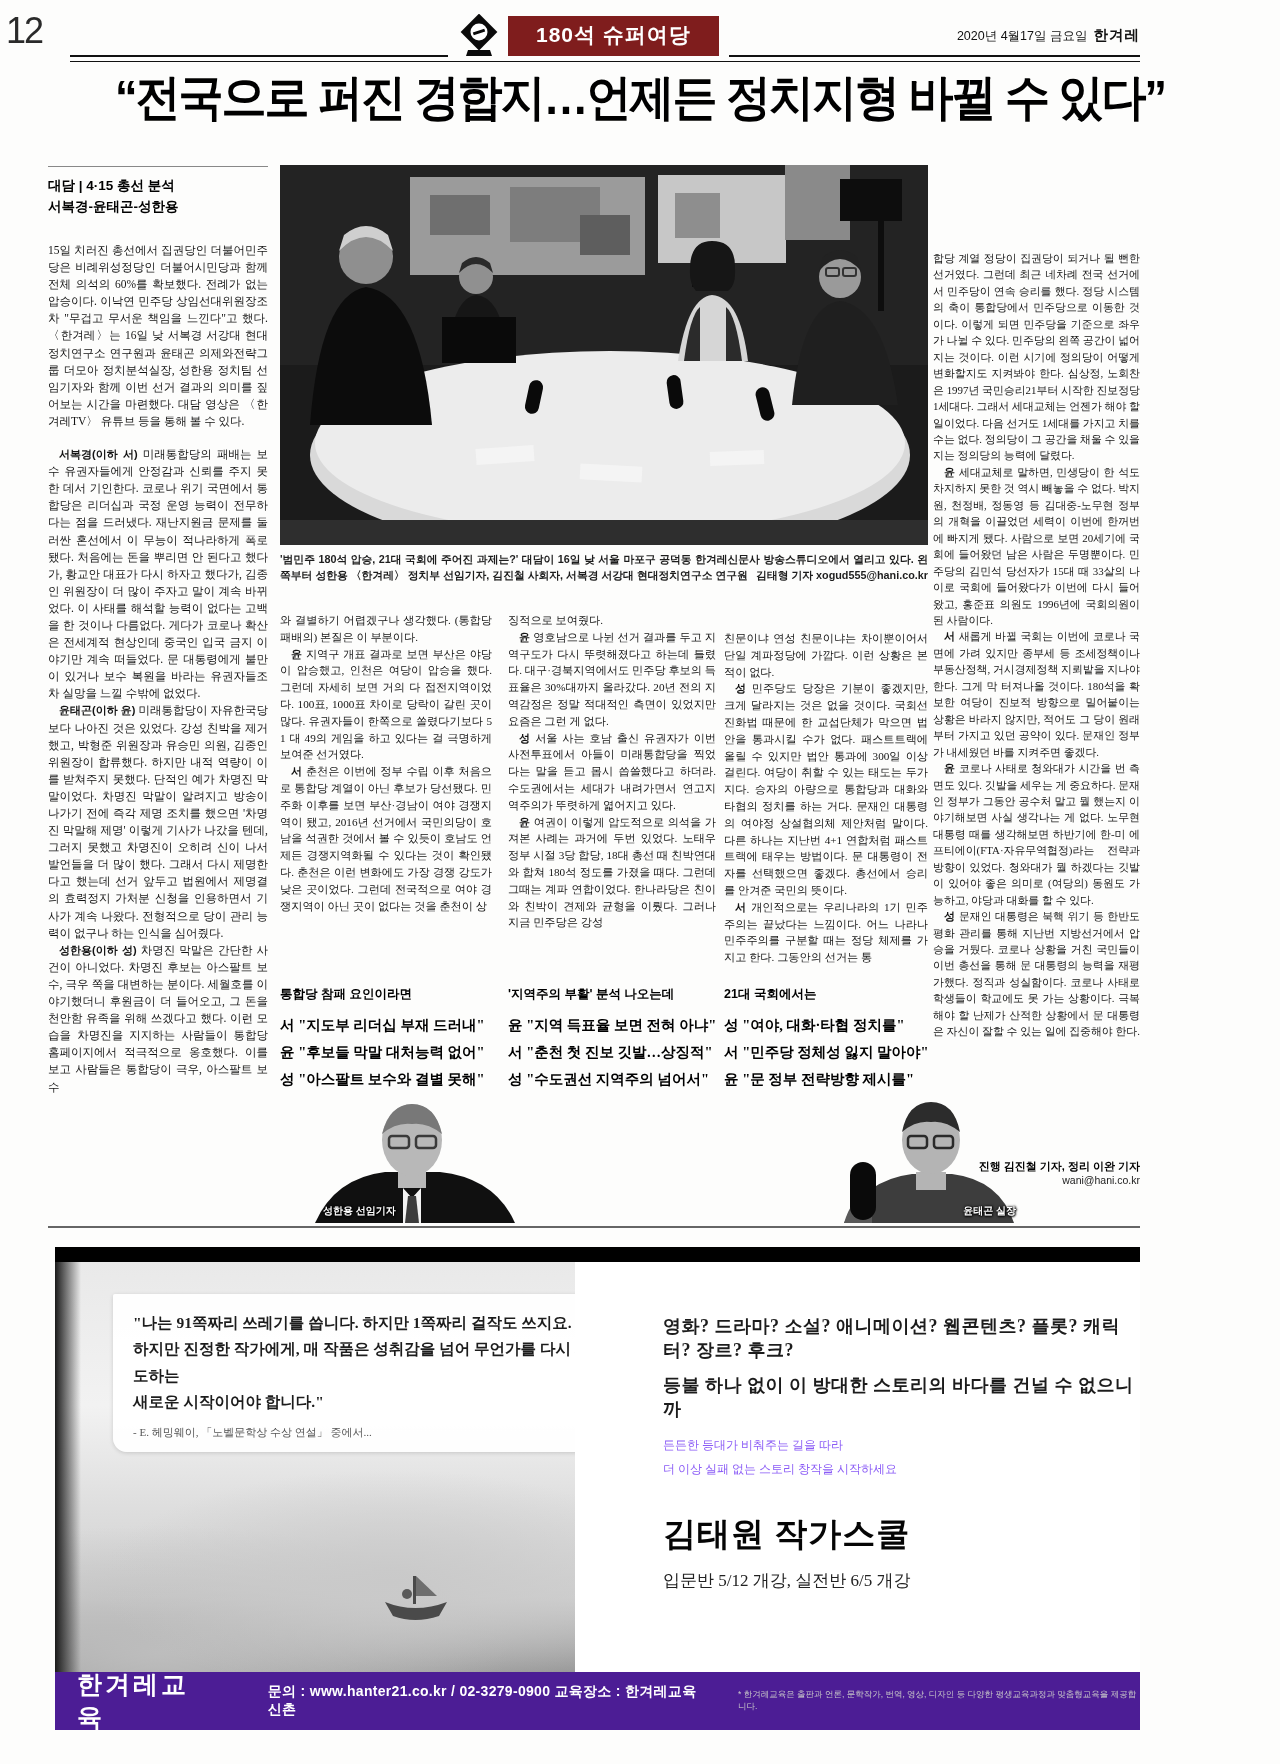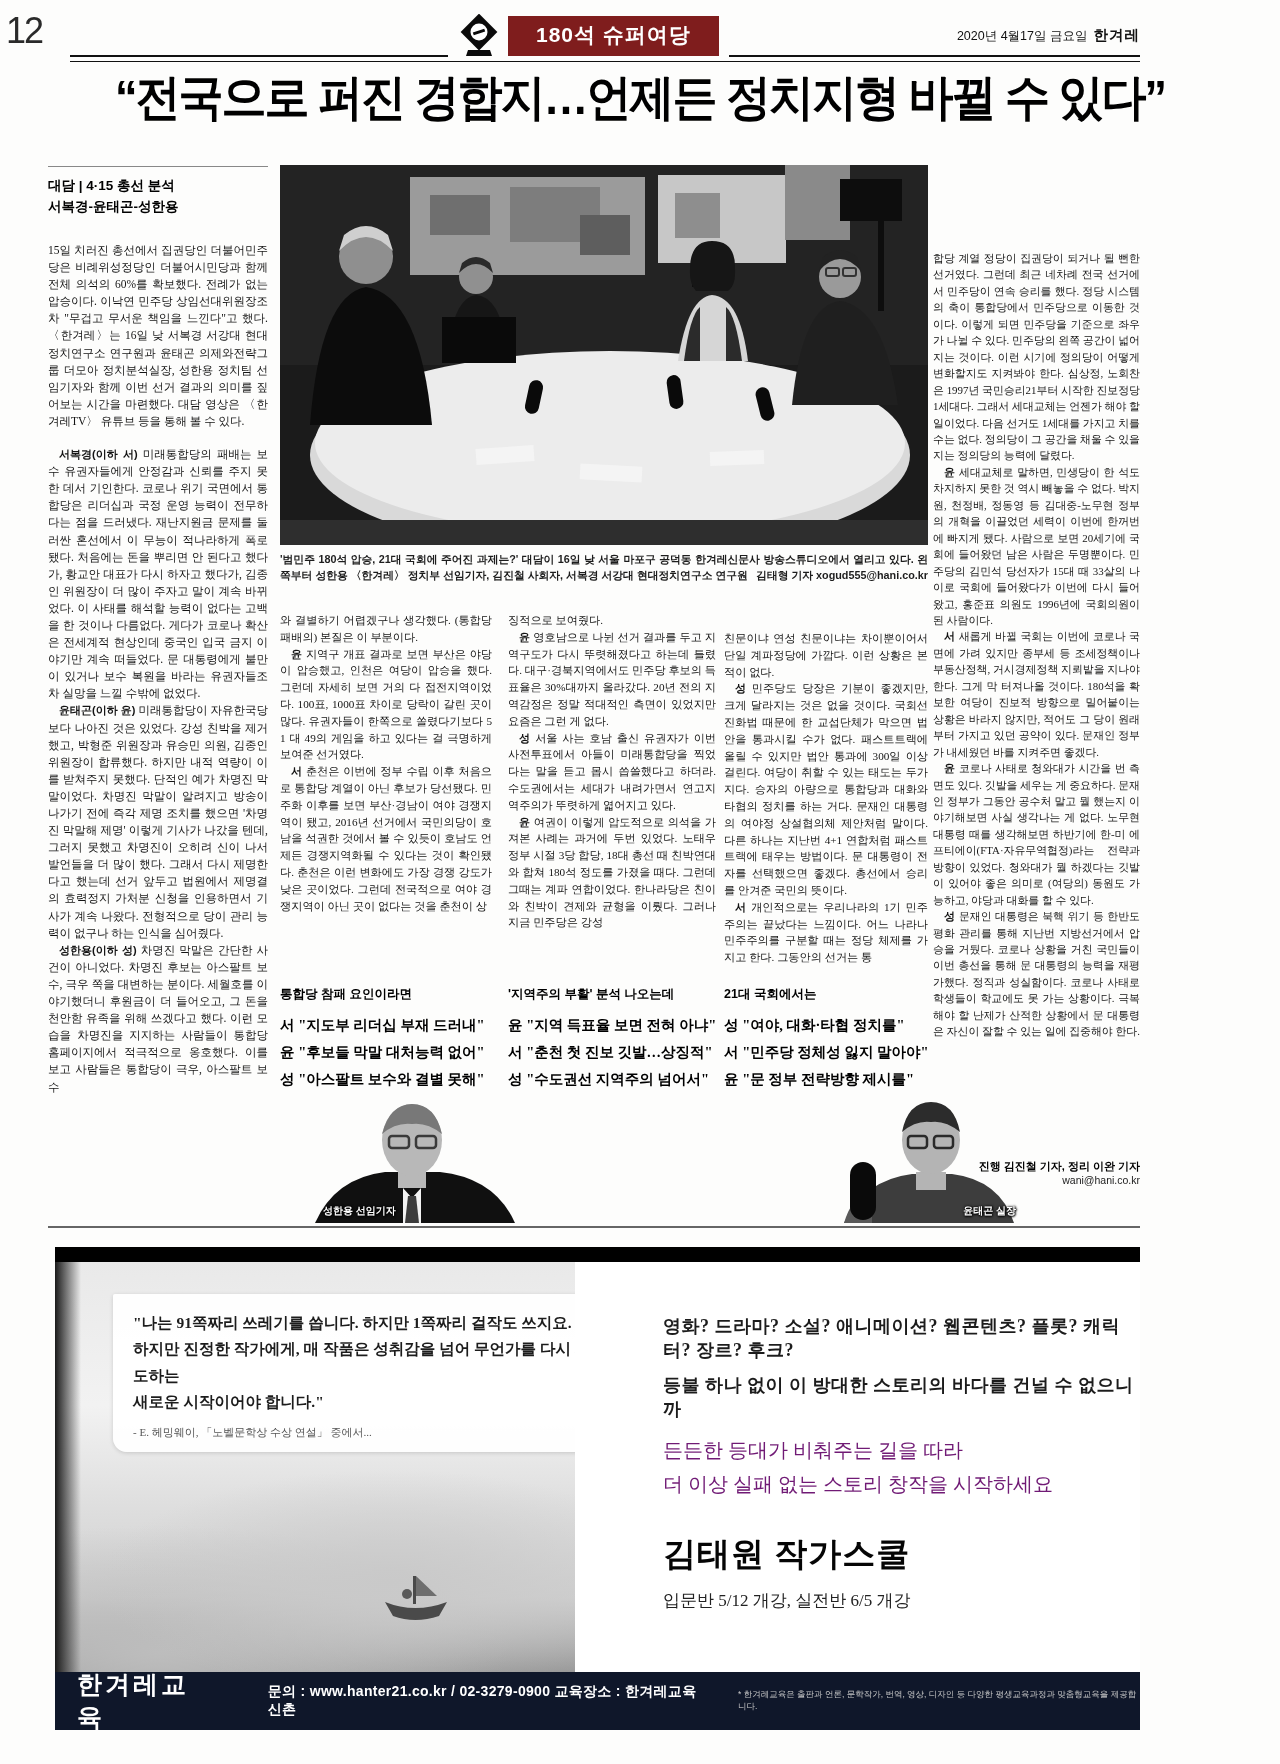--- a/index.html
+++ b/index.html
@@ -64,26 +64,26 @@
         background:linear-gradient(90deg,#1a1a1a,rgba(26,26,26,0));}
   .ad-quote{position:absolute;left:58px;top:32px;width:470px;background:rgba(255,255,255,.95);
         border-radius:2px 14px 14px 14px;padding:16px 20px 12px;box-shadow:0 1px 4px rgba(0,0,0,.15);}
   .ad-quote .q{font-weight:800;font-size:15.5px;line-height:1.7;color:#1c1c1c;}
   .ad-quote .src{font-size:11px;color:#555;margin-top:10px;}
   .ad-right{position:absolute;left:540px;top:15px;right:0;bottom:58px;background:#fff;padding:28px 0 0 68px;}
   .ad-title{font-weight:800;font-size:41px;line-height:1.32;color:#101010;letter-spacing:1px;}
   .ad-line-b{font-weight:800;font-size:18px;color:#1c1c1c;letter-spacing:.5px;}
   .ad-line-b.first{margin-top:24px;}
   .ad-line-b.second{margin-top:11px;}
-  .ad-line-g{font-size:20px;color:#701a75;}
+  .ad-line-g{font-size:12px;color:#8b5cf6;}
   .ad-line-g.first{margin-top:16px;}
   .ad-line-g.second{margin-top:7px;}
   .ad-school{font-weight:800;font-size:33px;color:#050505;margin-top:34px;letter-spacing:1px;}
   .ad-sched{font-size:17px;color:#222;margin-top:12px;}
-  .ad-footer{position:absolute;left:0;bottom:0;width:100%;height:58px;background:#0f172a;
+  .ad-footer{position:absolute;left:0;bottom:0;width:100%;height:58px;background:#4c1d95;
              display:flex;align-items:center;}
   .ad-logo{font-family:"Liberation Sans",sans-serif;font-weight:800;font-size:25px;color:#fff;
            margin-left:22px;letter-spacing:3px;}
   .ad-contact{font-family:"Liberation Sans",sans-serif;font-weight:800;font-size:14px;color:#fff;
               margin-left:56px;letter-spacing:.3px;}
   .ad-note{font-family:"Liberation Sans",sans-serif;font-size:8.5px;color:#c9c9c9;margin-left:26px;}
 </style>
 </head>
 <body>
 

